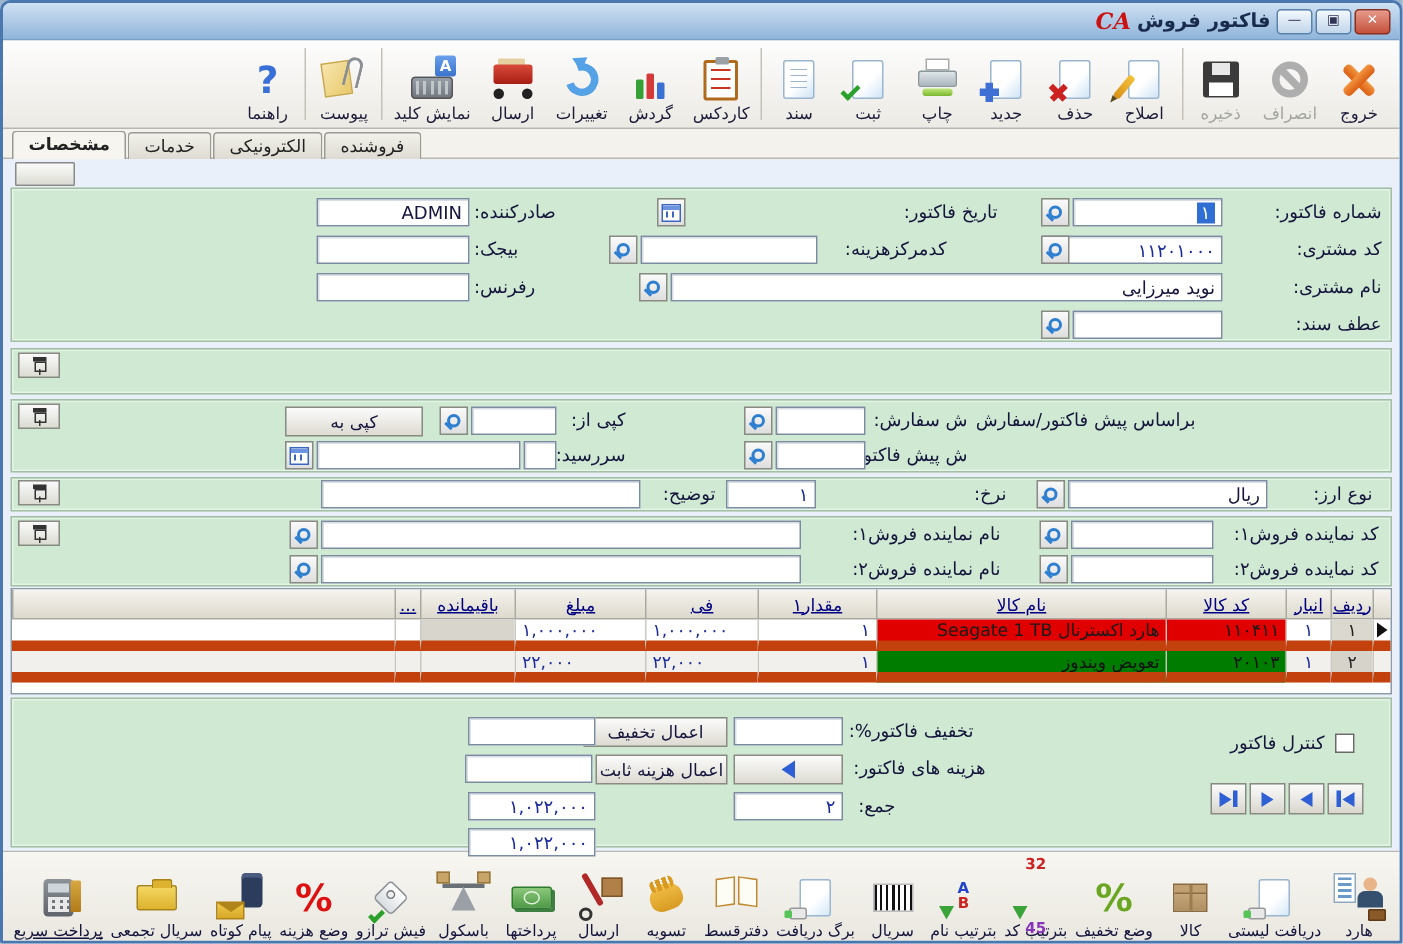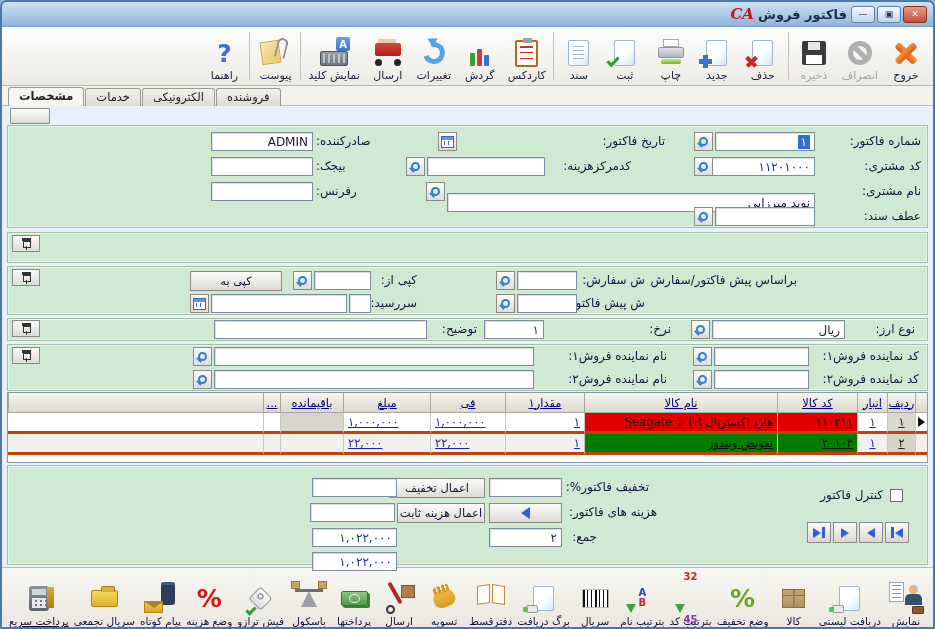--- a/index.html
+++ b/index.html
@@ -109,21 +109,21 @@
   .c-row{width:28px;justify-content:center;}
   .c-store{width:30px;justify-content:center;}
   .c-code{width:80px;}
   .c-name{width:193px;}
   .c-qty{width:79px;}
   .c-price{width:75px;direction:ltr;justify-content:flex-start;}
   .c-amount{width:87px;direction:ltr;justify-content:flex-start;}
   .c-remain{width:63px;}
   .c-more{width:17px;justify-content:center;}
   .c-fill{flex:1;border-left:none;}
-  .g-data .g-cell{color:#1a2a9c;border-bottom:3px solid #c2410c;text-decoration:underline;}
+  .g-data .g-cell{color:#1a2a9c;border-bottom:7px solid #c2410c;}
   .g-data .c-row{background:#dbd8d0;color:#222;}
   .g-data .c-remain{background:#d8d5cd;}
   .g-alt .g-cell{background:#f1f0ec;}
   .g-alt .c-row{background:#d6d3cb;}
   .cell-red{background:#e10000 !important;color:#1a1a1a !important;}
   .cell-green{background:#007c00 !important;color:#111 !important;}
   .rowptr{width:0;height:0;border-top:5px solid transparent;border-bottom:5px solid transparent;border-left:7px solid #111;}
   
   .ro{background:#fff;}
   .arrowbtn{position:absolute;height:20px;background:linear-gradient(#fbfbfb,#dddbd2);border:1px solid #8a8a84;display:flex;align-items:center;justify-content:center;}
@@ -224,20 +224,27 @@
     <div class="tbtn disabled">
       <span class="ic ic-save">
           <span></span>
         </span>
       <span class="tlbl">ذخیره</span>
     </div>
     <div class="tsep"></div>
     <div class="tbtn">
       <span class="ic">
           <span class="doc"></span>
+          <span class="bdg bdg-pencil"></span>
+        </span>
+      <span class="tlbl">اصلاح</span>
+    </div>
+    <div class="tbtn">
+      <span class="ic">
+          <span class="doc"></span>
           <span class="bdg bdg-cross"></span>
         </span>
       <span class="tlbl">حذف</span>
     </div>
     <div class="tbtn">
       <span class="ic">
           <span class="doc"></span>
           <span class="bdg bdg-plus"></span>
         </span>
       <span class="tlbl">جدید</span>
@@ -345,21 +352,21 @@
       <div class="mini" style="right:214px;top:31px;">
           <span class="mag"></span>
         </div>
       <span class="fld-label" style="right:296px;top:33px;">کدمرکزهزینه:</span>
       <div class="inp" style="right:382px;width:118px;top:31px;"></div>
       <div class="mini" style="right:502px;top:31px;">
           <span class="mag"></span>
         </div>
 
       <span class="fld-label" style="right:6px;top:58px;">نام مشتری:</span>
-      <div class="inp" style="right:112px;width:368px;top:56px;margin-top:11px;">نوید میرزایی</div>
+      <div class="inp" style="right:112px;width:368px;top:56px;">نوید میرزایی</div>
       <div class="mini" style="right:482px;top:56px;">
           <span class="mag"></span>
         </div>
 
       <span class="fld-label" style="right:6px;top:83px;">عطف سند:</span>
       <div class="inp" style="right:112px;width:100px;top:81px;"></div>
       <div class="mini" style="right:214px;top:81px;">
           <span class="mag"></span>
         </div>
 
@@ -542,21 +549,21 @@
   </div>
 
   <div class="toolbar-bottom">
     <div class="bbtn">
       <span class="bic ic-account">
           <span class="ad"></span>
           <span class="hd"></span>
           <span class="bd"></span>
           <span class="cs"></span>
         </span>
-      <span class="blbl">نمایش</span>
+      <span class="blbl">هارد</span>
     </div>
     <div class="bbtn">
       <span class="bic ic-dochand">
           <span class="d"></span>
           <span class="h"></span>
         </span>
       <span class="blbl">دریافت لیستی</span>
     </div>
     <div class="bbtn">
       <span class="bic ic-box">

